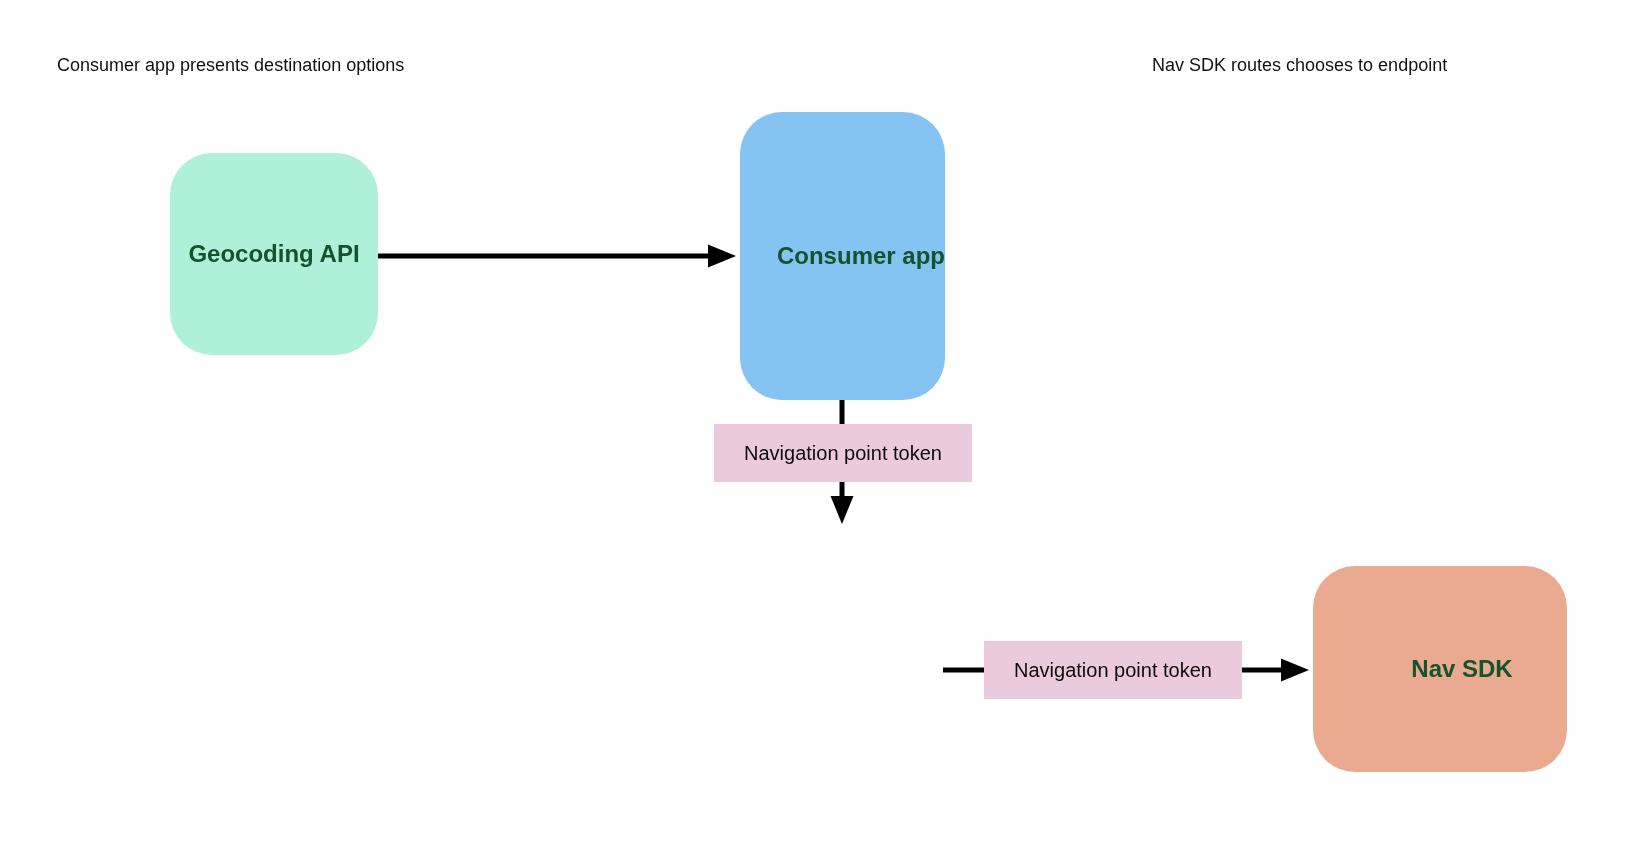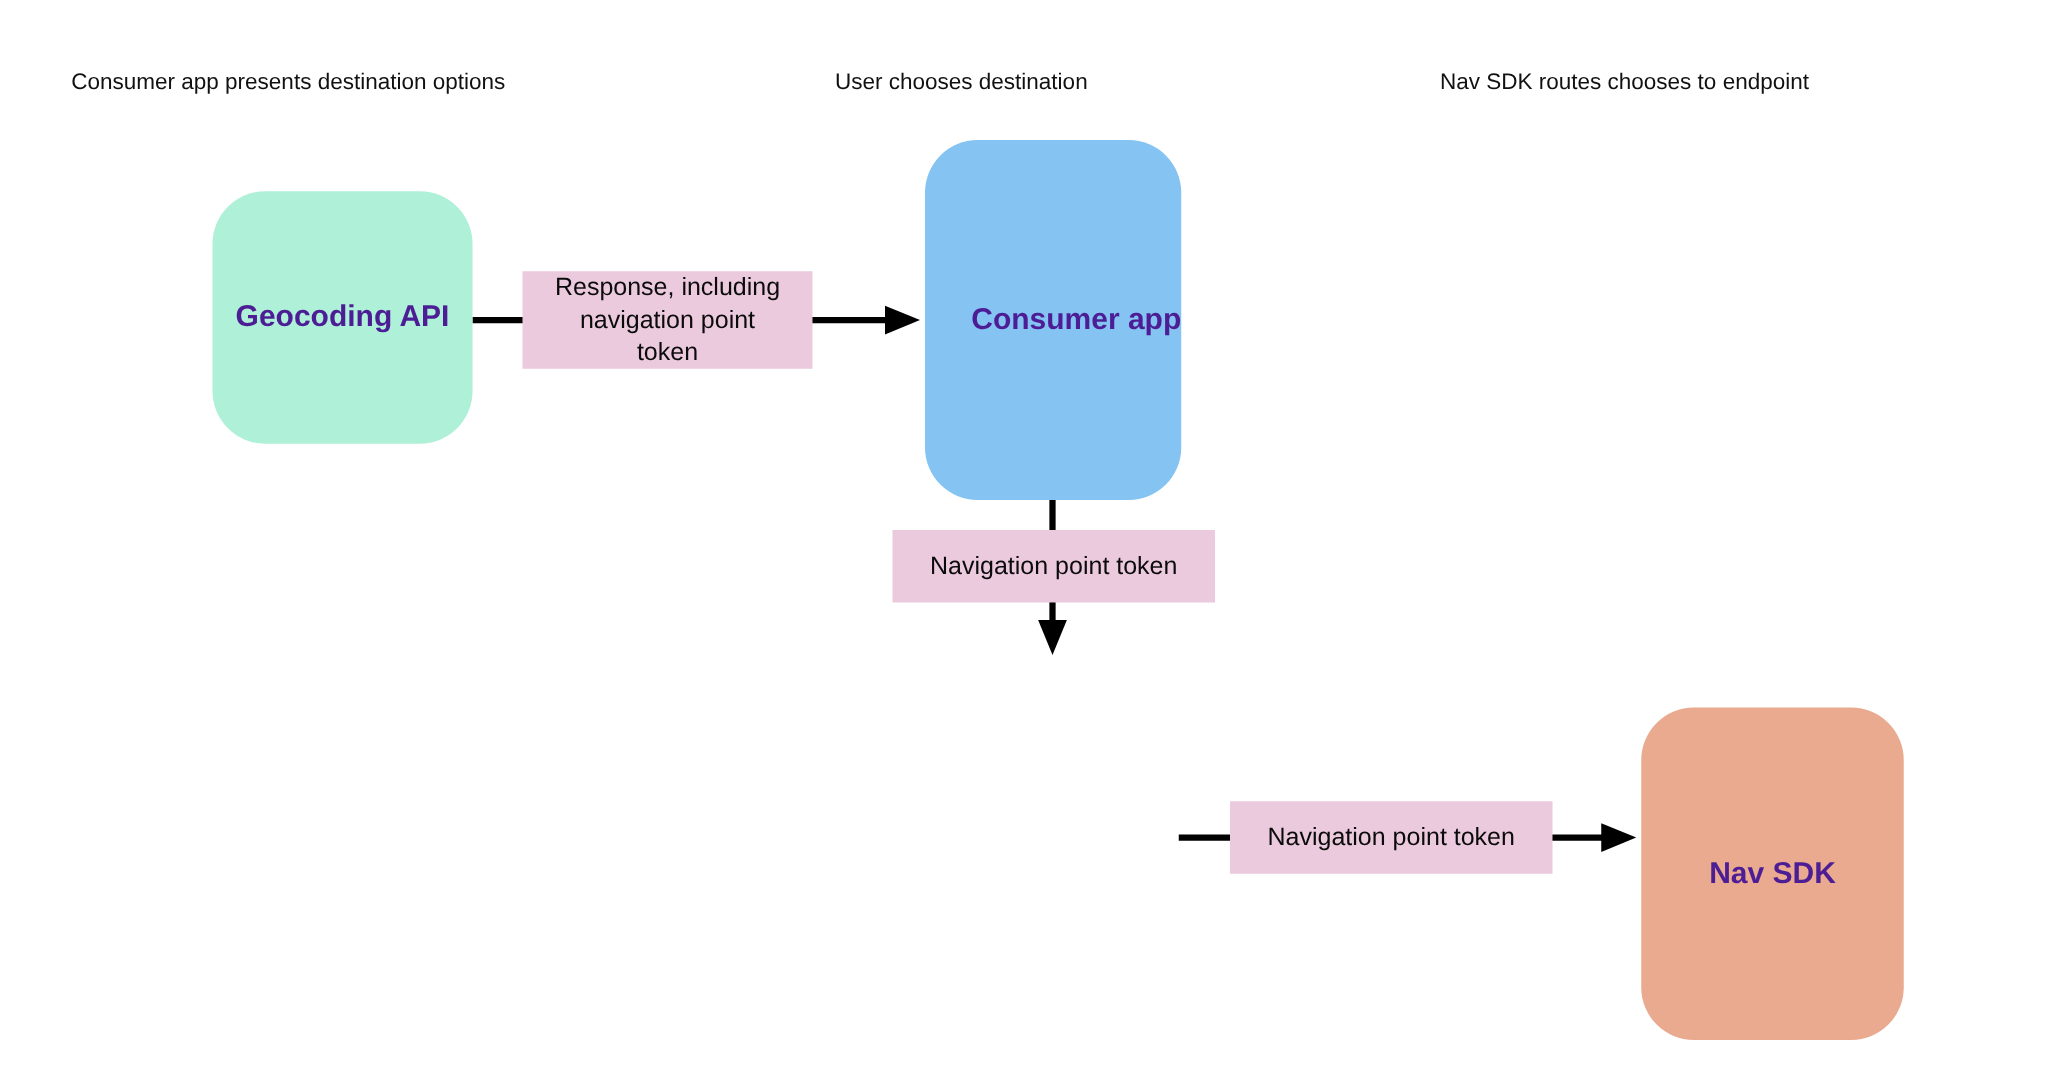--- a/index.html
+++ b/index.html
@@ -28,21 +28,21 @@
     position: absolute;
     display: flex;
     align-items: center;
     justify-content: center;
     border-radius: 42px;
     text-align: center;
   }
   .node .node-label {
     font-size: 24px;
     font-weight: 700;
-    color: #4c1d95;
+    color: #14532d;
   }
   .edge-label {
     position: absolute;
     display: flex;
     align-items: center;
     justify-content: center;
     text-align: center;
     font-size: 20px;
     font-weight: 400;
     color: #0b0b0b;
@@ -59,54 +59,50 @@
   }
   .arrow-layer line { stroke: #000000; stroke-width: 5; }
   .arrow-layer polygon { fill: #000000; }
 </style>
 </head>
 <body>
 
 <div class="canvas">
 
   <div class="col-header" style="left:57px;">Consumer app presents destination options</div>
-  <div class="col-header" style="left:668px;">User chooses destination</div>
   <div class="col-header" style="left:1152px;">Nav SDK routes chooses to endpoint</div>
 
   <svg class="arrow-layer" viewBox="0 0 1646 868">
     <g>
       <line x1="378" y1="256" x2="712" y2="256"></line>
       <polygon points="736,256 708,244.5 708,267.5"></polygon>
     </g>
     <g>
       <line x1="842" y1="400" x2="842" y2="500"></line>
       <polygon points="842,524 830.5,496 853.5,496"></polygon>
     </g>
     <g>
       <line x1="943" y1="670" x2="1285" y2="670"></line>
       <polygon points="1309,670 1281,658.5 1281,681.5"></polygon>
     </g>
   </svg>
 
-  <div class="edge-label" style="left: 418px; top: 217px; width: 232px; height: 78px; padding: 0px 20px; background-color: rgb(236, 202, 222);">
-    <span>Response, including navigation point token</span>
-  </div>
   <div class="edge-label" style="left: 714px; top: 424px; width: 258px; height: 58px; background-color: rgb(236, 202, 222);">
     <span>Navigation point token</span>
   </div>
   <div class="edge-label" style="left: 984px; top: 641px; width: 258px; height: 58px; background-color: rgb(236, 202, 222);">
     <span>Navigation point token</span>
   </div>
 
   <div class="node" style="left: 170px; top: 153px; width: 208px; height: 202px; background-color: rgb(175, 240, 217);">
     <span class="node-label">Geocoding API</span>
   </div>
 
   <div class="node" style="left: 740px; top: 112px; width: 205px; height: 288px; background-color: rgb(133, 195, 242); justify-content: flex-end;">
     <span class="node-label">Consumer app</span>
   </div>
 
 
-  <div class="node" style="left: 1313px; top: 566px; width: 210px; height: 266px; background-color: rgb(233, 170, 143);">
+  <div class="node" style="left: 1313px; top: 566px; width: 210px; height: 206px; background-color: rgb(233, 170, 143); padding-left: 44px;">
     <span class="node-label">Nav SDK</span>
   </div>
 
 </div>
 
 </body></html>

